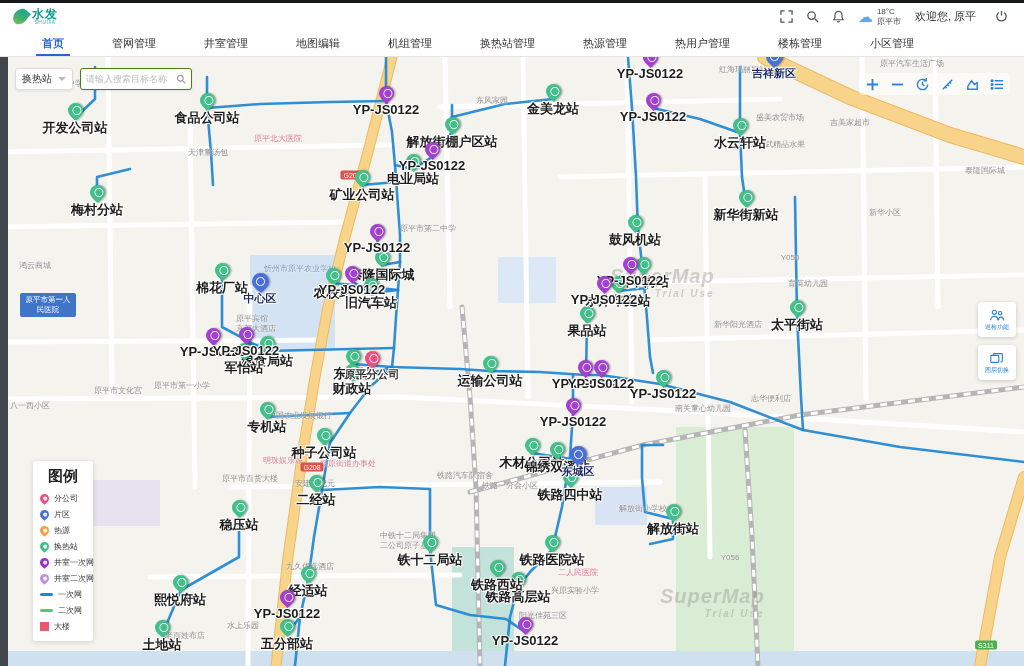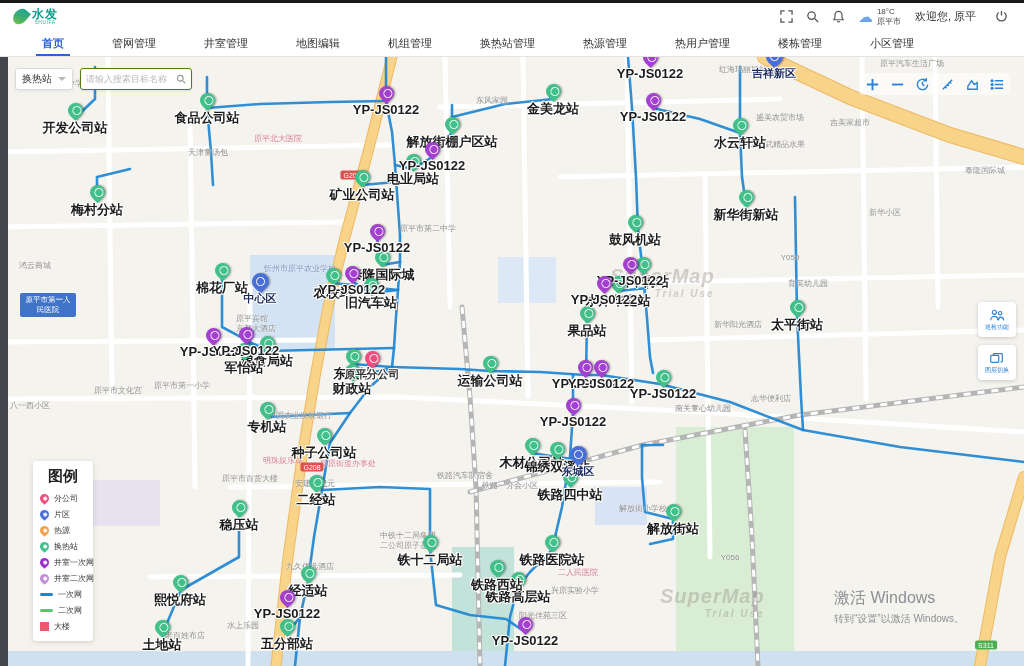--- a/index.html
+++ b/index.html
@@ -629,18 +629,14 @@
 
     <div class="wm" style="left:610px;top:208px;">
       <div class="wm1">SuperMap</div>
       <div class="wm2">Trial Use</div>
     </div>
     <div class="wm" style="left:660px;top:528px;">
       <div class="wm1">SuperMap</div>
       <div class="wm2">Trial Use</div>
     </div>
 
-    <div class="winact">
-      <div class="w1">激活 Windows</div>
-      <div class="w2">转到“设置”以激活 Windows。</div>
-    </div>
   </div>
 </div>
 
 </body></html>

